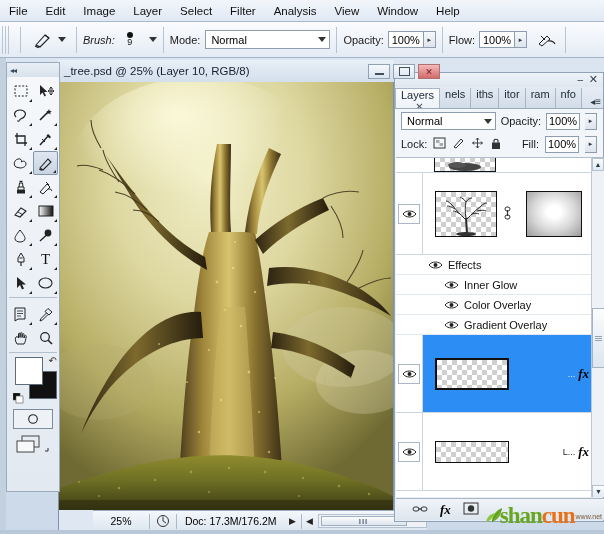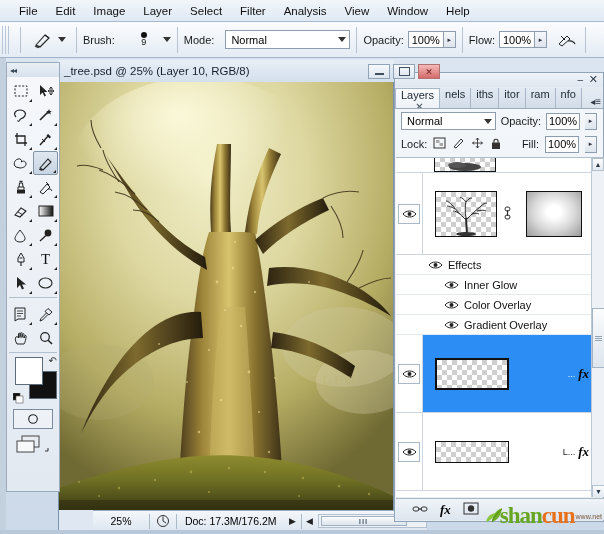--- a/index.html
+++ b/index.html
@@ -9,21 +9,21 @@
     font-size:11px;color:#000;
     background:#c9d4e2;
     -webkit-font-smoothing:none;
   }
   .app{position:relative;width:604px;height:534px;overflow:hidden;
        background:linear-gradient(#dde7f2,#ccd9e8);}
 
   
   .menubar{position:absolute;left:0;top:0;width:604px;height:22px;
     background:linear-gradient(#f2f6fb,#dfe8f3);
-    border-bottom:1px solid #a8bace;display:flex;align-items:center;padding-left:10px;box-sizing:border-box;}
+    border-bottom:1px solid #a8bace;display:flex;align-items:center;padding-left:0;box-sizing:border-box;}
   .menuitem{padding:2px 9px;font-size:11.5px;color:#101010;cursor:default;white-space:nowrap;}
 
   
   .optbar{position:absolute;left:0;top:22px;width:604px;height:36px;
     background:linear-gradient(#fbfcfe,#e4ebf4);
     border-bottom:1px solid #9fb3c9;display:flex;align-items:center;box-sizing:border-box;}
   .grip{width:9px;height:28px;margin:0 3px 0 2px;
     background:repeating-linear-gradient(to right,#b9c6d6 0 1px,transparent 1px 3px);}
   .optsep{width:1px;height:26px;background:#b6c3d2;margin:0 6px;}
   .lbl{font-size:11px;color:#1a1a1a;white-space:nowrap;}
@@ -185,28 +185,28 @@
       <div class="toolpreview">
         <svg width="22" height="18" viewBox="0 0 22 18">
           <path d="M4 14 L13 4 L17 7 L8 16 Z" fill="none" stroke="#222" stroke-width="1.1"></path>
           <path d="M3 15 L6 16.5 L7.5 15" fill="none" stroke="#222" stroke-width="1.1"></path>
           <line x1="13" y1="4" x2="17" y2="7" stroke="#222" stroke-width="1.1"></line>
         </svg>
       </div>
       <div class="caret"></div>
     </div>
     <div class="optsep"></div>
-    <div class="lbl" style="margin-right:18px;">Brush:</div>
+    <div class="lbl" style="margin-right:4px;font-style:italic;">Brush:</div>
     <div class="brushwell">
       <div class="brushdot"></div>
       <div class="brushnum">9</div>
     </div>
     <div class="caret" style="margin-left:8px;"></div>
     <div class="optsep"></div>
-    <div class="lbl" style="margin-right:11px;">Mode:</div>
+    <div class="lbl" style="margin-right:5px;">Mode:</div>
     <div class="selectbox" style="width:125px;">
       <span>Normal</span>
       <span class="caret"></span>
     </div>
     <div class="optsep"></div>
     <div class="lbl" style="margin-right:4px;">Opacity:</div>
     <div class="numbox" style="width:36px;">
       <span>100%</span>
     </div>
     <div class="spin">▸</div>

